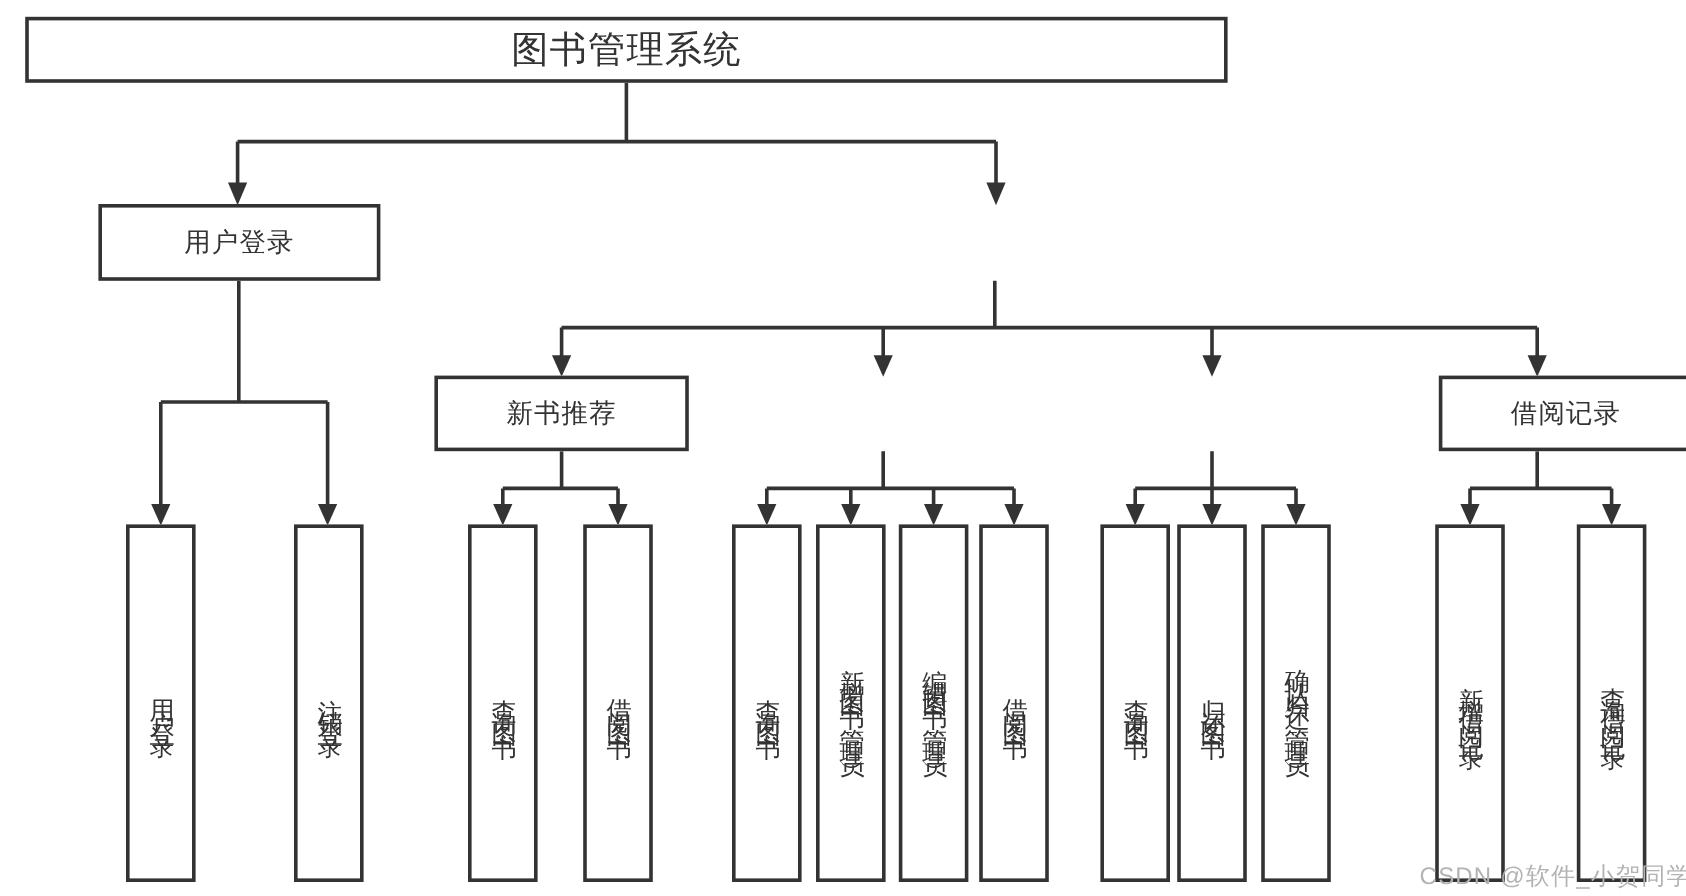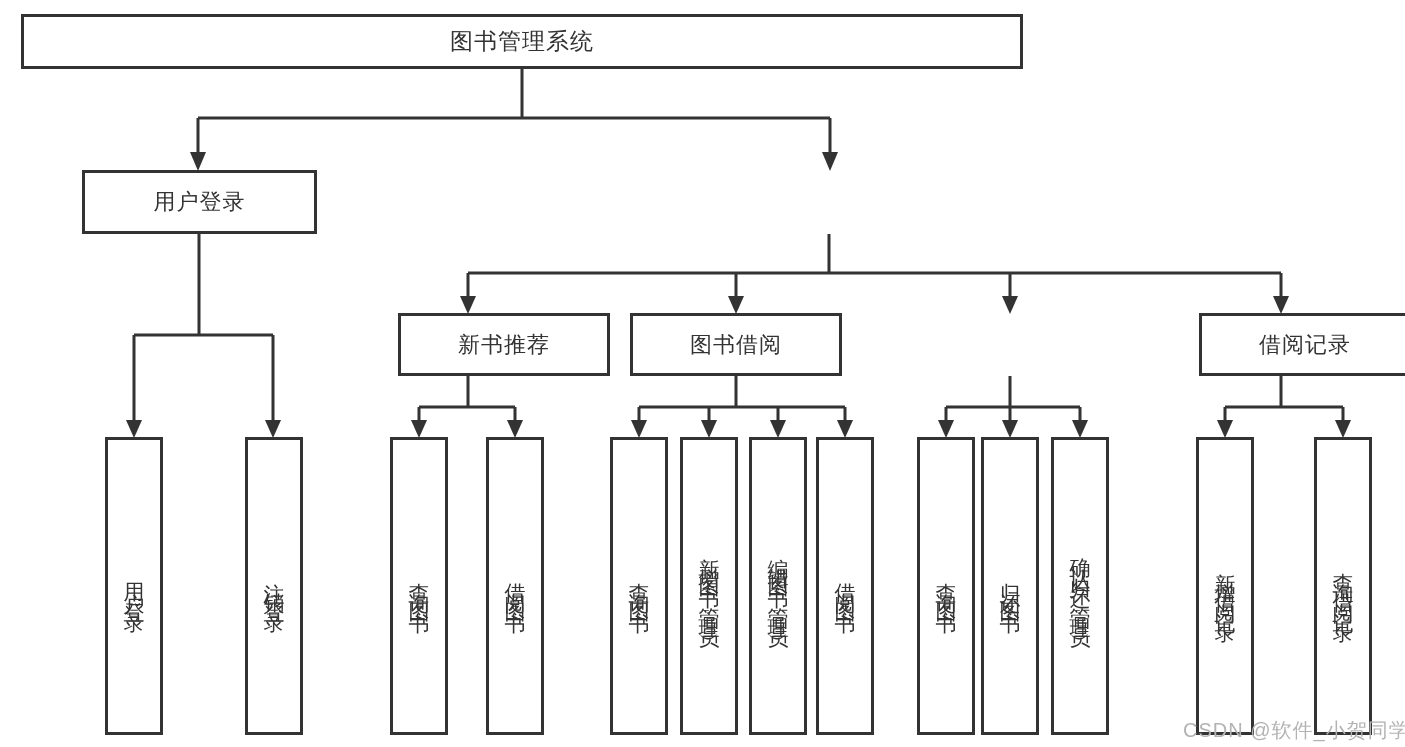--- a/index.html
+++ b/index.html
@@ -15,21 +15,21 @@
   .node{
     position:absolute;
     box-sizing:border-box;
     border:3px solid #333333;
     background:#ffffff;
     display:flex;
     align-items:center;
     justify-content:center;
     z-index:1;
   }
-  .lvl-root{left:21px;top:14px;width:1002px;height:55px;font-size:23px;letter-spacing:1px;}
+  .lvl-root{left:21px;top:14px;width:1002px;height:55px;font-size:31px;letter-spacing:1px;}
   .lvl1{top:170px;width:235px;height:64px;font-size:22px;letter-spacing:1px;}
   .lvl2{top:313px;width:212px;height:63px;font-size:22px;letter-spacing:1px;}
   .leaf{top:437px;width:58px;height:298px;}
   .leaf span{
     writing-mode:vertical-rl;
     text-orientation:mixed;
     font-size:21px;
     line-height:1.05;
     letter-spacing:10px;
   }
@@ -89,25 +89,22 @@
   </svg>
 
   <div class="node lvl-root">
     <span>图书管理系统</span>
   </div>
 
   <div class="node lvl1" style="left:82px;">
     <span>用户登录</span>
   </div>
 
-  <div class="node lvl2" style="left:362px;margin-left:36px;">
+  <div class="node lvl2" style="left:362px;">
     <span>新书推荐</span>
-  </div>
-  <div class="node lvl2" style="left:630px;">
-    <span>图书借阅</span>
   </div>
   <div class="node lvl2" style="left:1199px;">
     <span>借阅记录</span>
   </div>
 
   <div class="node leaf" style="left:105px;">
     <span>用户登录</span>
   </div>
   <div class="node leaf" style="left:245px;">
     <span>注销登录</span>

